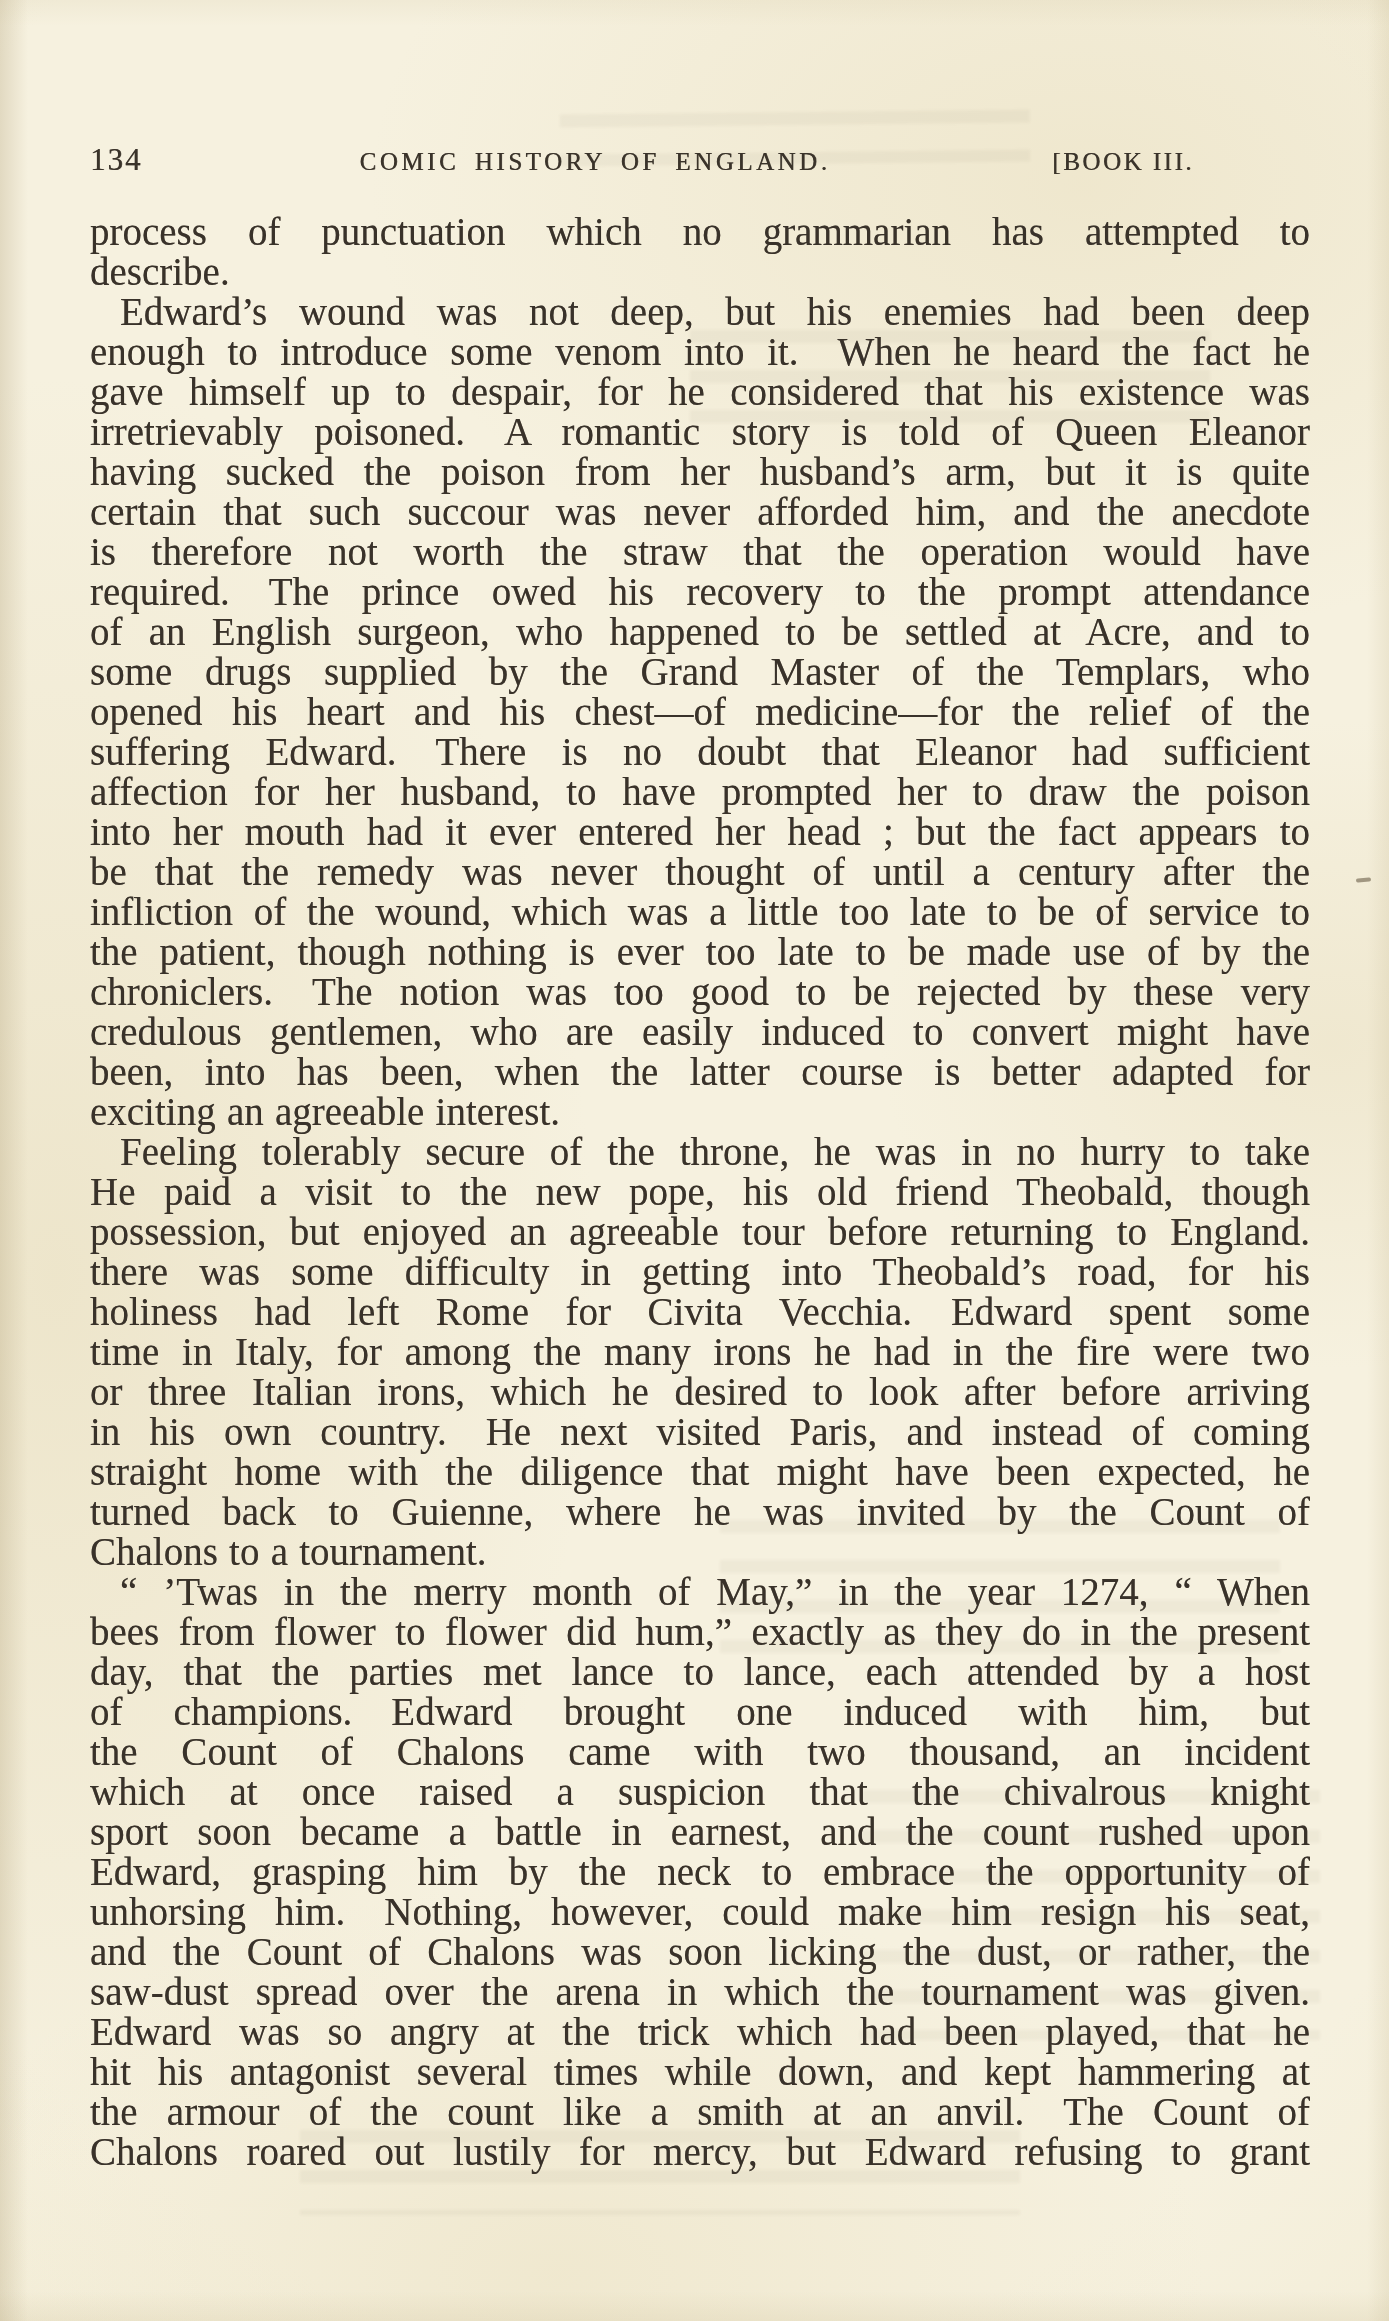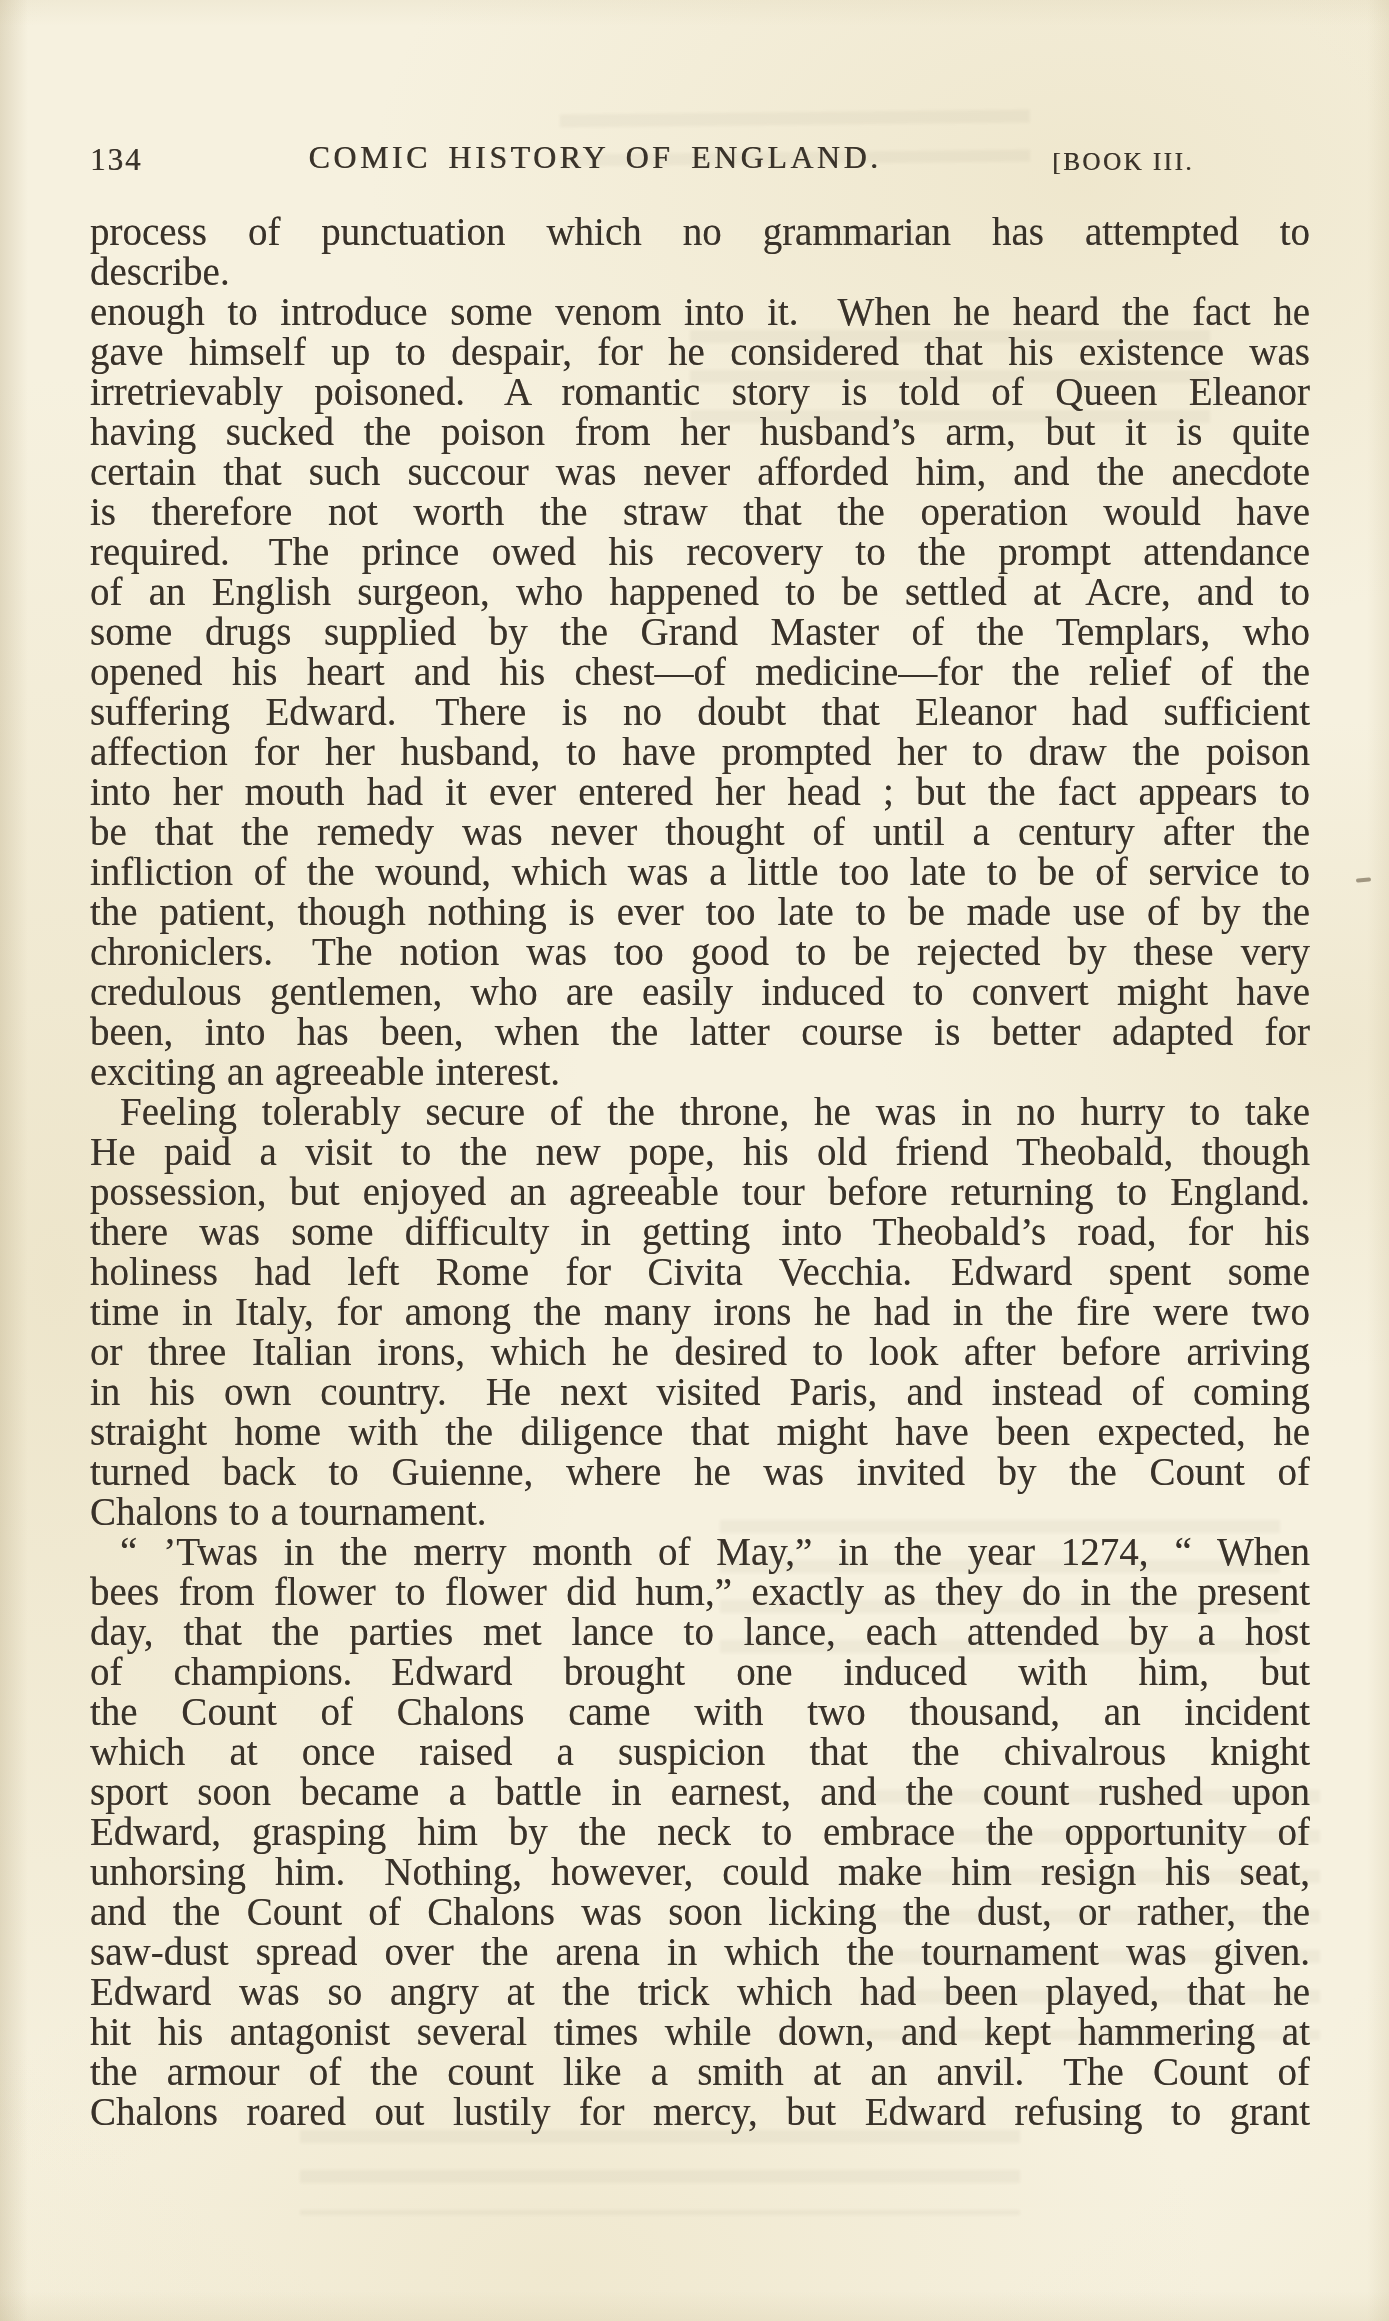--- a/index.html
+++ b/index.html
@@ -38,21 +38,21 @@
   }
   .page-number {
     position: absolute; left: 0; bottom: 2px;
     font-size: 31px; letter-spacing: 2px;
     text-shadow: 0.4px 0 0 rgba(58,51,42,0.75);
     margin-top: 28px;
   }
   .running-title {
     position: absolute; left: 0; right: 94px; bottom: 4px;
     text-align: center;
-    font-size: 32px; letter-spacing: 3.5px; word-spacing: 6px;
+    font-size: 25px; letter-spacing: 3.5px; word-spacing: 6px;
     text-shadow: 0.5px 0 0 rgba(58,51,42,0.8);
   }
   .book-label {
     position: absolute; right: 0; bottom: 4px;
     font-size: 25px; letter-spacing: 2.5px;
     text-shadow: 0.5px 0 0 rgba(58,51,42,0.8);
   }
 
   .text-block {
     position: absolute;
@@ -109,20 +109,21 @@
 
   <div class="header-row">
     <span class="page-number">134</span>
     <span class="running-title">COMIC HISTORY OF ENGLAND.</span>
     <span class="book-label">[BOOK III.</span>
   </div>
 
   <main class="text-block">
       <div class="line">process of punctuation which no grammarian has attempted to</div>
       <div class="line last">describe.</div>
+      <div class="line indent">Edward’s wound was not deep, but his enemies had been deep</div>
       <div class="line">enough to introduce some venom into it. When he heard the fact he</div>
       <div class="line">gave himself up to despair, for he considered that his existence was</div>
       <div class="line">irretrievably poisoned. A romantic story is told of Queen Eleanor</div>
       <div class="line">having sucked the poison from her husband’s arm, but it is quite</div>
       <div class="line">certain that such succour was never afforded him, and the anecdote</div>
       <div class="line">is therefore not worth the straw that the operation would have</div>
       <div class="line">required. The prince owed his recovery to the prompt attendance</div>
       <div class="line">of an English surgeon, who happened to be settled at Acre, and to</div>
       <div class="line">some drugs supplied by the Grand Master of the Templars, who</div>
       <div class="line">opened his heart and his chest—of medicine—for the relief of the</div>

